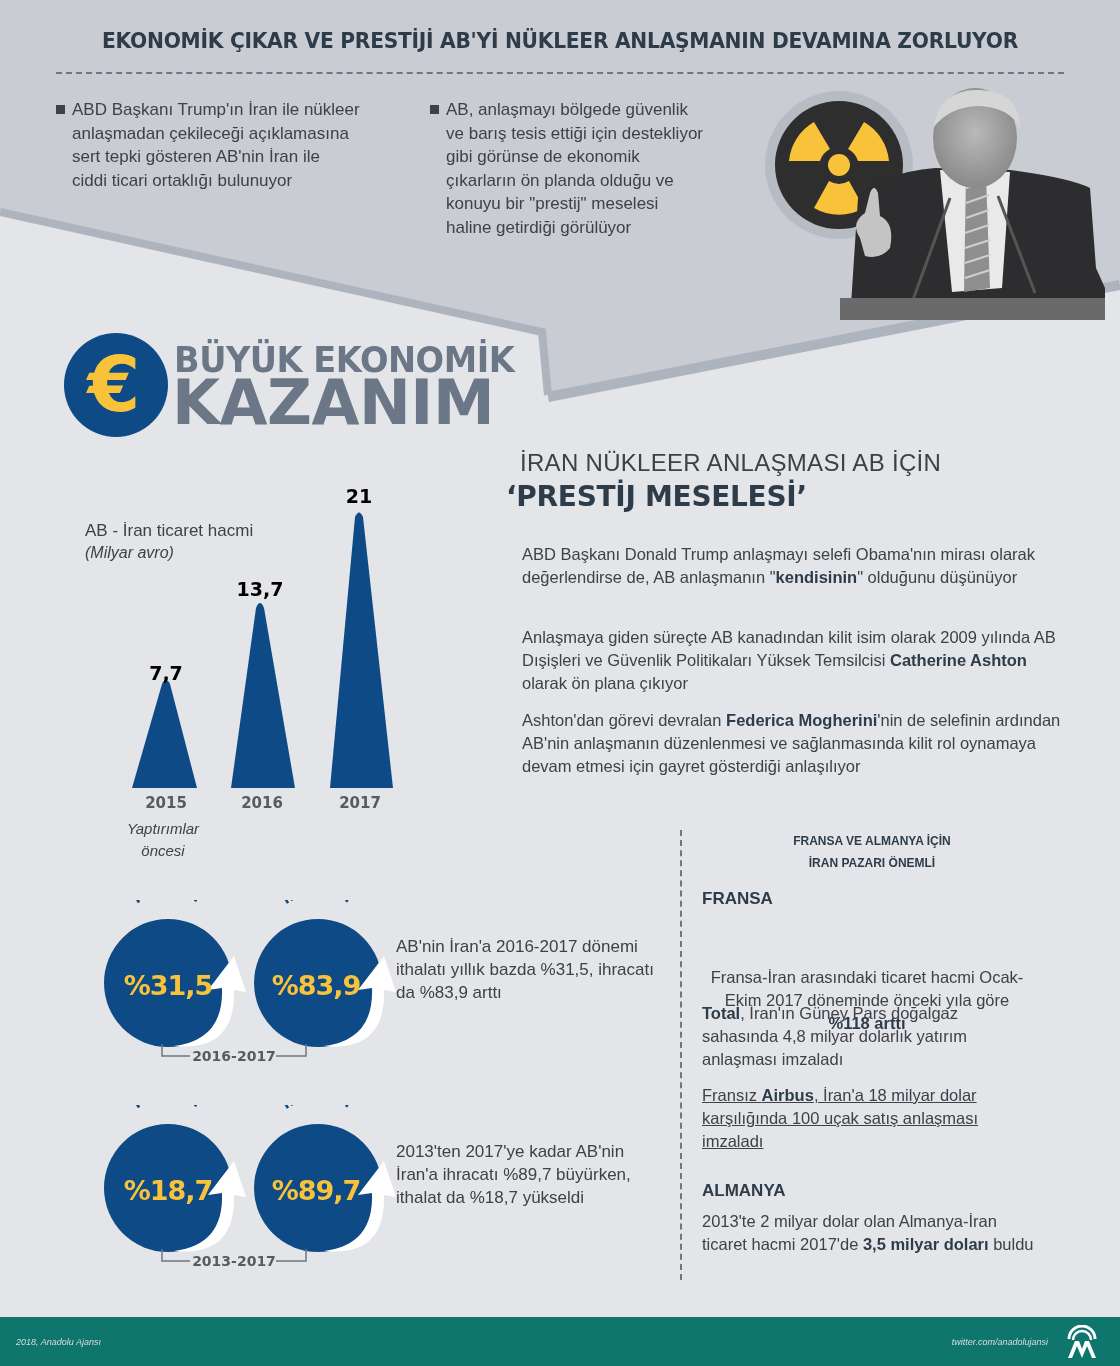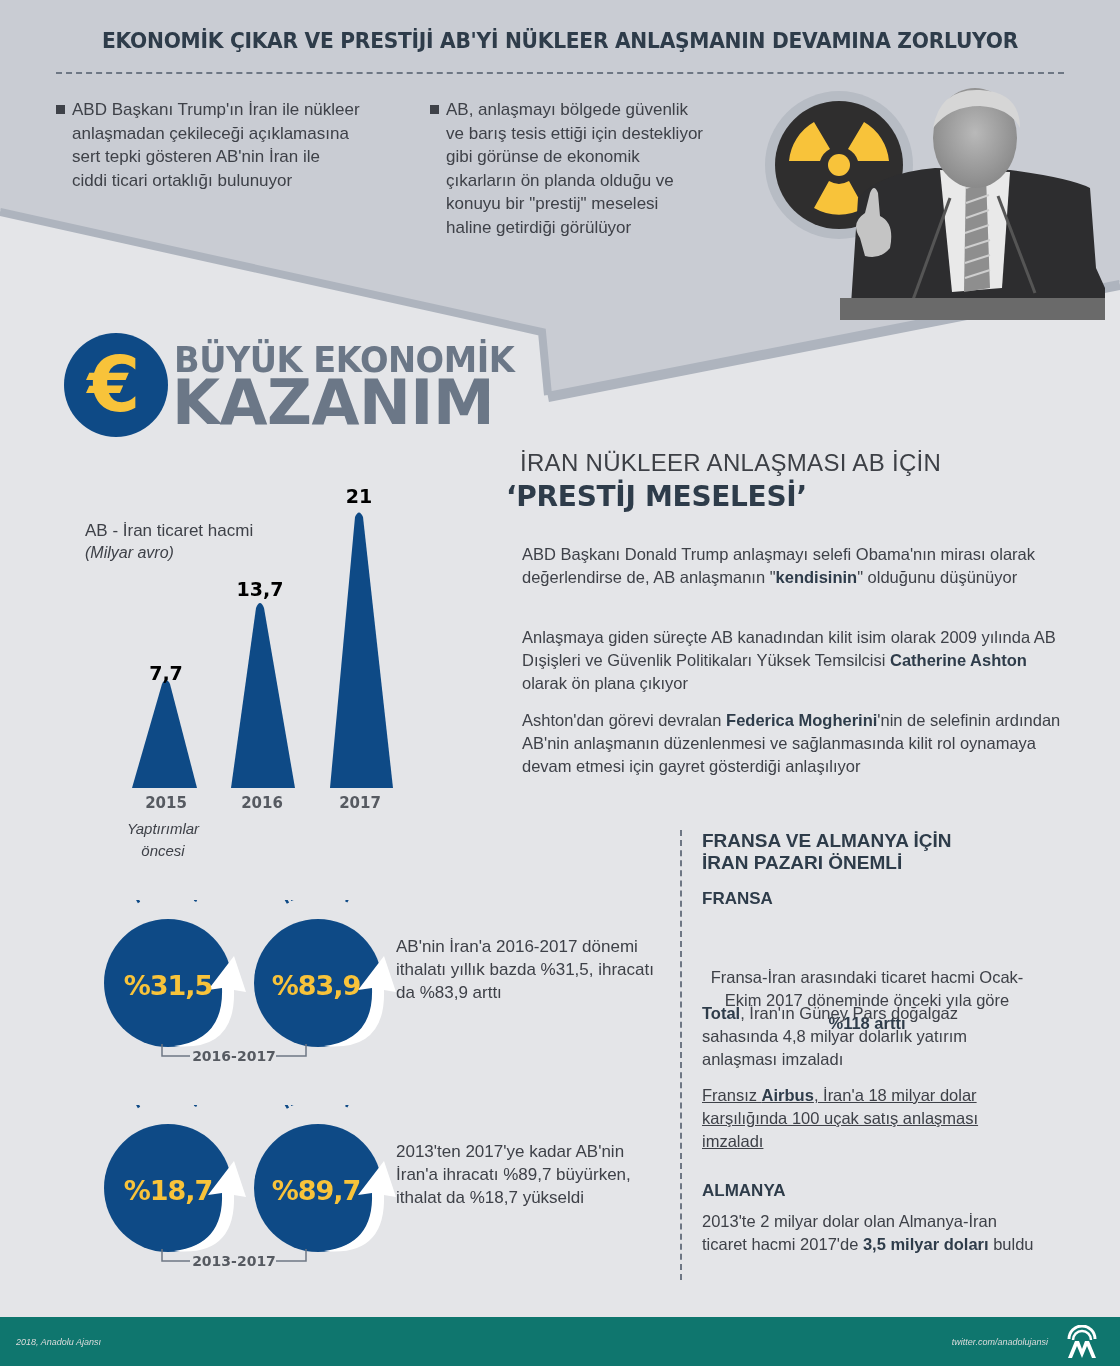--- a/index.html
+++ b/index.html
@@ -70,21 +70,21 @@
   .para b { color: #2e3c4a; }
 
   
   .circ-svg { position: absolute; z-index: 2; }
   .circ-desc { font-size: 17px; line-height: 23px; color: #3e4148; width: 260px; }
   .period-label { font-family: "DejaVu Sans", sans-serif; font-weight: bold; font-size: 14px; fill: #565a61; }
 
   
   .right-col { left: 702px; width: 340px; }
   .vdash { left: 680px; top: 830px; width: 0; height: 450px; border-left: 2px dashed #6e7784; }
-  .rc-head { font-weight: bold; font-size: 19px; line-height: 22px; color: #2e3c4a; }
+  .rc-head { font-weight: bold; font-size: 12px; line-height: 22px; color: #2e3c4a; text-align: center; }
   .rc-sub { font-weight: bold; font-size: 17px; color: #2e3c4a; }
   .rc-p { font-size: 16.5px; line-height: 23px; color: #3e4148; }
   .rc-p b { color: #2e3c4a; }
 
   
   .footer {
     left: 0; top: 1317px; width: 1120px; height: 49px; background: #0f766e; z-index: 3;
   }
   .foot-left { position: absolute; left: 16px; top: 20px; font-size: 9px; font-style: italic; color: #dcdcdc; }
   .foot-right { position: absolute; right: 72px; top: 20px; font-size: 9px; font-style: italic; color: #dcdcdc; padding-left: 28px; }

